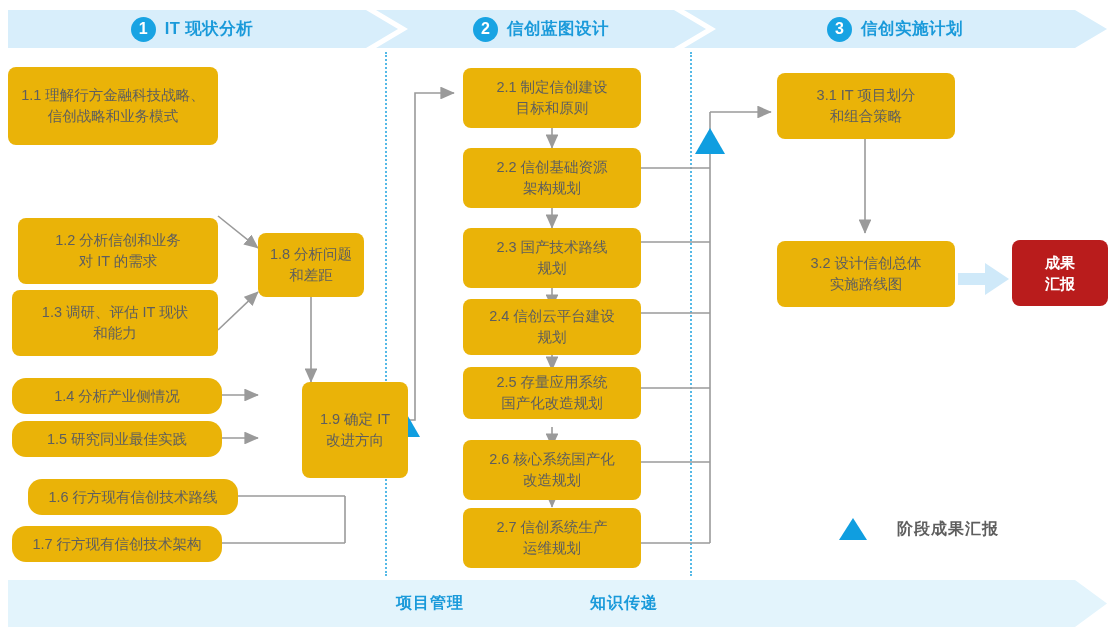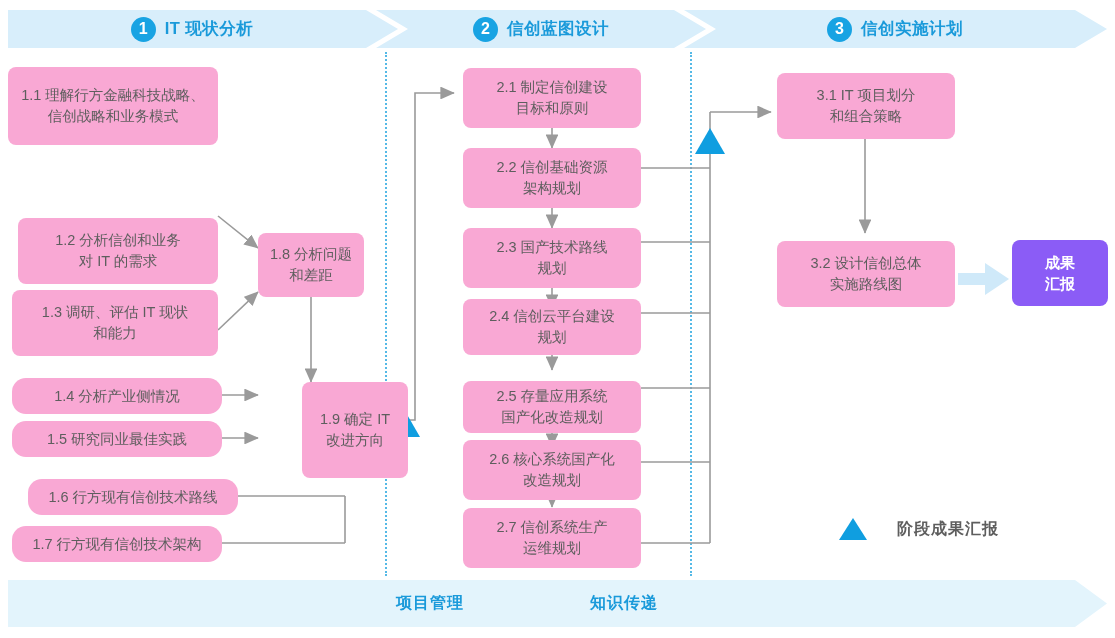--- a/index.html
+++ b/index.html
@@ -23,28 +23,28 @@
      align-items:center;justify-content:center;gap:9px;}
   .phase-num{width:25px;height:25px;border-radius:50%;background:#18a3e3;
      color:#fff;font-size:16px;font-weight:bold;display:flex;
      align-items:center;justify-content:center;line-height:1;}
   .phase-text{color:#1a9ada;font-size:16.5px;font-weight:bold;letter-spacing:.5px;}
 
   
   .vdotted{position:absolute;width:0;border-left:2px dotted #55b9e6;}
 
   
-  .box{position:absolute;background:#f9a8d4;border-radius:8px;
+  .box{position:absolute;background:#eab308;border-radius:8px;
      display:flex;align-items:center;justify-content:center;text-align:center;
      color:#5e5e5e;font-size:14.5px;line-height:1.45;padding:12px 8px;
      box-sizing:border-box;}
   .box.tight{border-radius:14px;}
 
   
-  .chip{position:absolute;background:#8b5cf6;border-radius:8px;color:#ffffff;
+  .chip{position:absolute;background:#b91c1c;border-radius:8px;color:#ffffff;
      font-size:15px;font-weight:bold;line-height:1.4;text-align:center;
      display:flex;align-items:center;justify-content:center;}
 
   
   .legend{position:absolute;display:flex;align-items:center;gap:30px;}
   .legend-tri{width:0;height:0;border-left:14px solid transparent;
      border-right:14px solid transparent;border-bottom:22px solid #0f9ee0;}
   .legend-text{color:#5e5e5e;font-size:16px;font-weight:bold;letter-spacing:1px;}
 
   
@@ -159,21 +159,21 @@
   <div class="box tight" style="left:28px;top:479px;width:210px;height:36px;">1.6 行方现有信创技术路线</div>
   <div class="box tight" style="left:12px;top:526px;width:210px;height:36px;">1.7 行方现有信创技术架构</div>
 
   <div class="box" style="left:258px;top:233px;width:106px;height:64px;">1.8 分析问题<br>和差距</div>
   <div class="box" style="left:258px;top:382px;width:106px;height:96px;margin-left:44px;">1.9 确定 IT<br>改进方向</div>
 
   <div class="box" style="left:463px;top:68px;width:178px;height:60px;">2.1 制定信创建设<br>目标和原则</div>
   <div class="box" style="left:463px;top:148px;width:178px;height:60px;">2.2 信创基础资源<br>架构规划</div>
   <div class="box" style="left:463px;top:228px;width:178px;height:60px;">2.3 国产技术路线<br>规划</div>
   <div class="box" style="left:463px;top:299px;width:178px;height:56px;">2.4 信创云平台建设<br>规划</div>
-  <div class="box" style="left:463px;top:381px;width:178px;height:52px;">2.5 存量应用系统<br>国产化改造规划</div>
+  <div class="box" style="left:463px;top:367px;width:178px;height:52px;">2.5 存量应用系统<br>国产化改造规划</div>
   <div class="box" style="left:463px;top:440px;width:178px;height:60px;">2.6 核心系统国产化<br>改造规划</div>
   <div class="box" style="left:463px;top:508px;width:178px;height:60px;">2.7 信创系统生产<br>运维规划</div>
 
   <div class="box" style="left:777px;top:73px;width:178px;height:66px;">3.1 IT 项目划分<br>和组合策略</div>
   <div class="box" style="left:777px;top:241px;width:178px;height:66px;">3.2 设计信创总体<br>实施路线图</div>
 
   <div class="chip" style="left:1012px;top:240px;width:96px;height:66px;">成果<br>汇报</div>
 
   <div class="legend" style="left:839px;top:518px;">
     <span class="legend-tri"></span>

